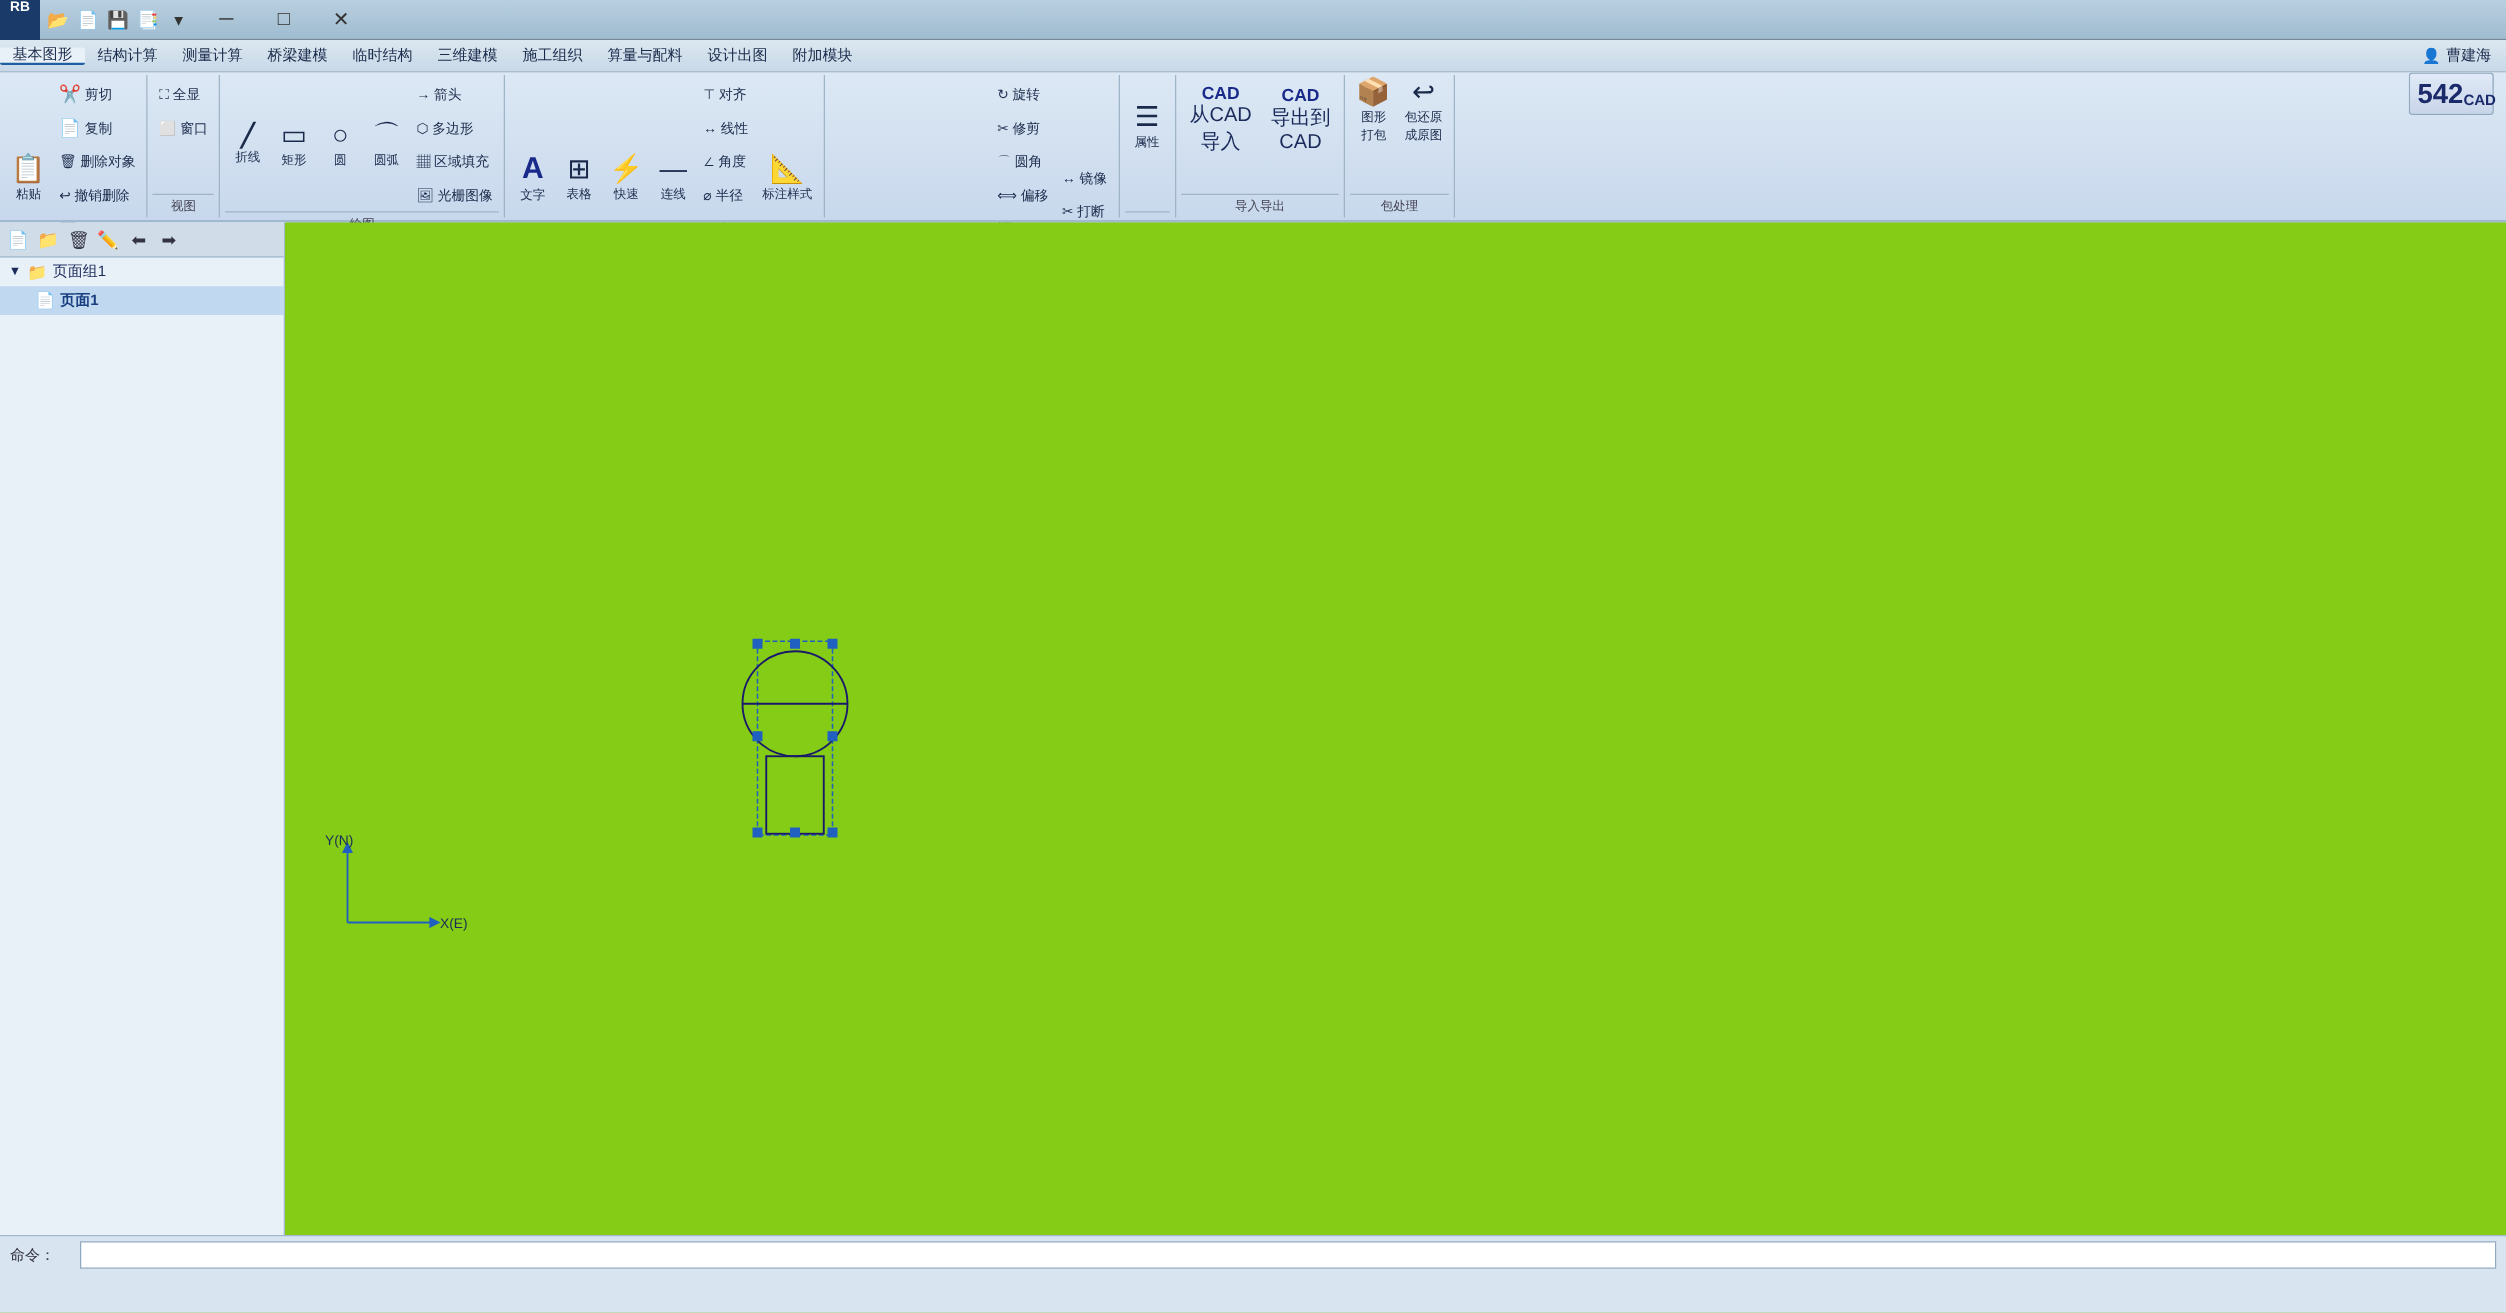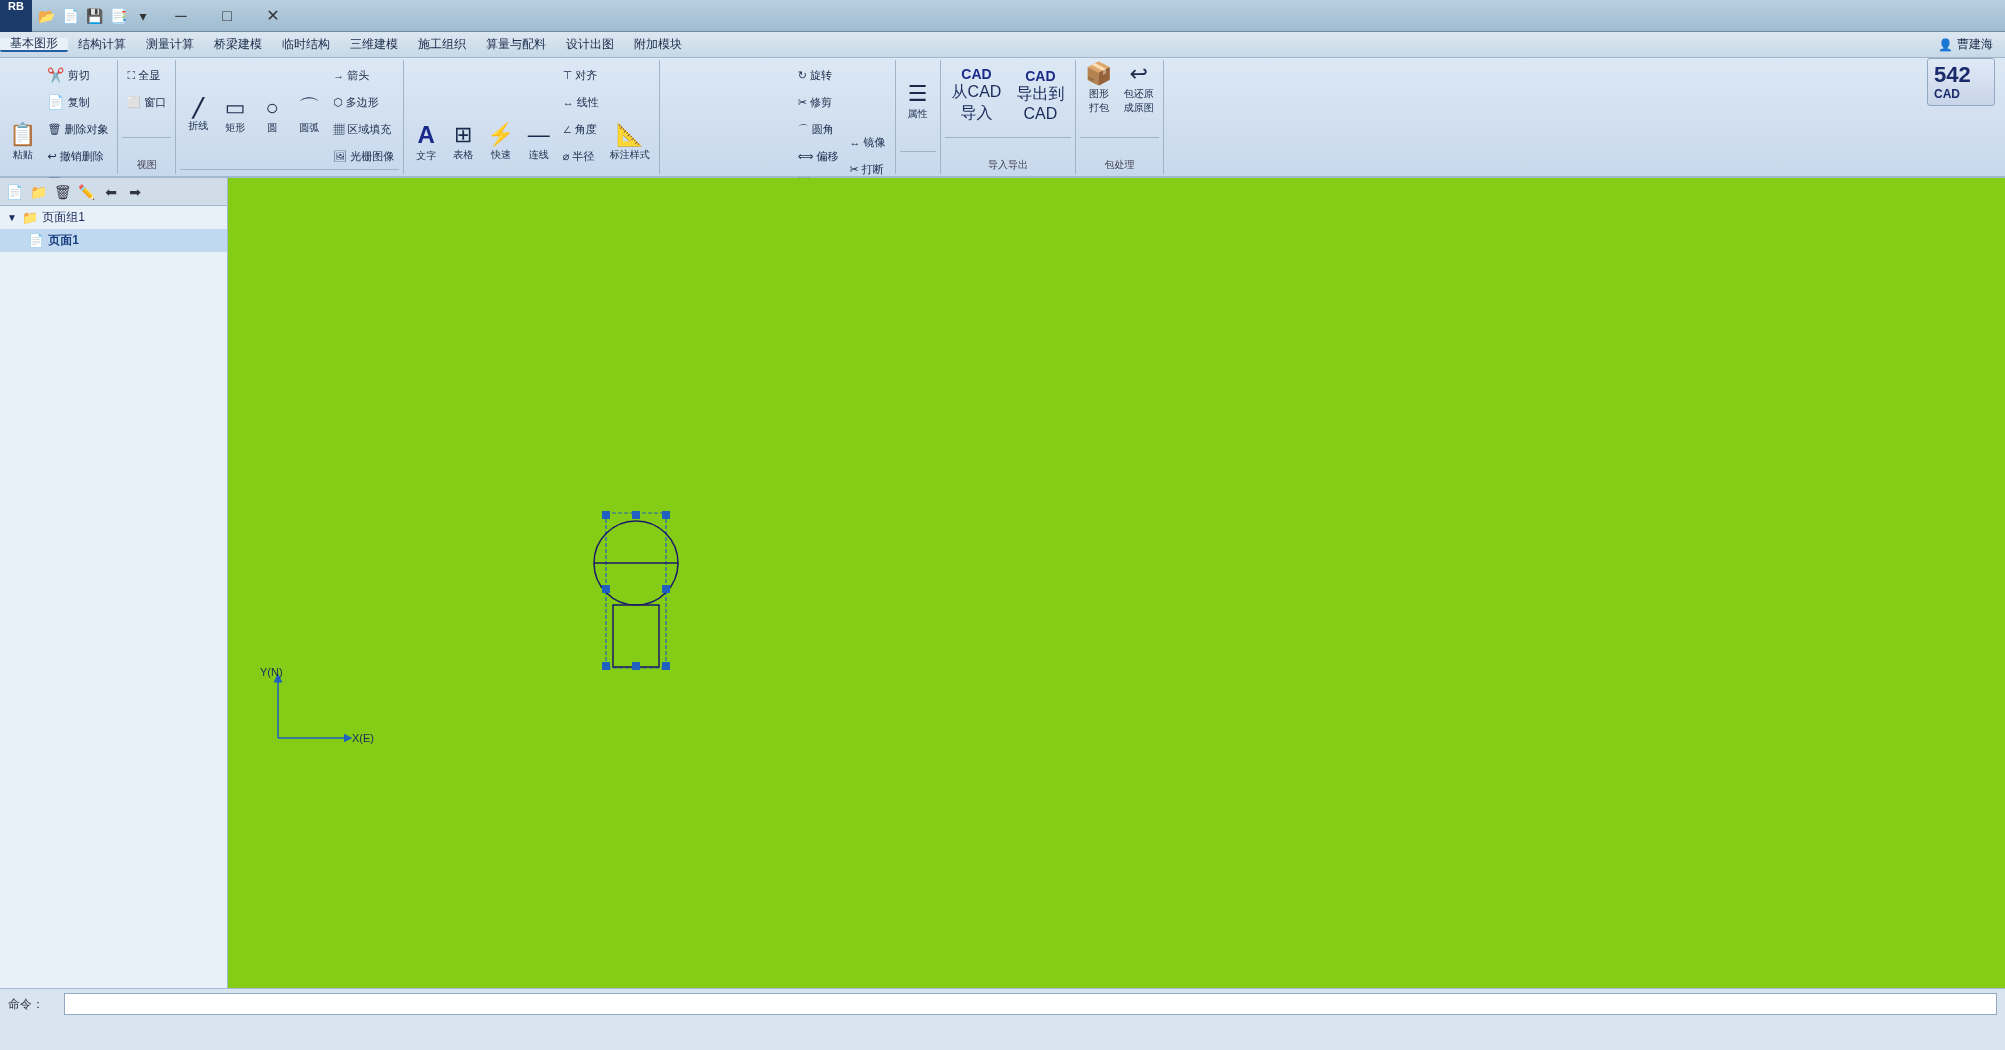--- a/index.html
+++ b/index.html
@@ -73,21 +73,21 @@
       display: flex; flex-direction: column; align-items: flex-start;
       border-right: 1px solid #a0b4c8; padding: 2px 4px;
       min-width: fit-content;
     }
     .toolbar-group-content {
       display: flex; flex-wrap: wrap; align-items: flex-start;
       flex: 1; gap: 1px;
     }
     .toolbar-group-label {
       text-align: center; font-size: 10px; color: #445; width: 100%;
-      margin-top: auto; padding-top: 20px; border-top: 1px solid #a0b4c8;
+      margin-top: auto; padding-top: 2px; border-top: 1px solid #a0b4c8;
     }
     .tb-btn {
       display: flex; flex-direction: column; align-items: center;
       justify-content: center; padding: 2px 4px; cursor: pointer;
       border-radius: 3px; border: 1px solid transparent;
       min-width: 36px; height: 54px;
       color: #1a2a4a;
     }
     .tb-btn .tb-icon { font-size: 22px; line-height: 1; }
     .tb-btn .tb-label { font-size: 10px; margin-top: 2px; text-align: center; white-space: nowrap; }
@@ -480,22 +480,22 @@
     flex-direction: column;
     align-items: center;
     gap: 4px;
   }
   .cad-badge {
     background: linear-gradient(to bottom, #e0eaf8, #c8d4e8);
     border: 1px solid #90a8c0;
     border-radius: 3px;
     width: 68px;
     display: flex;
-    flex-direction: column;
-    align-items: flex-start;
+    flex-direction: row;
+    align-items: flex-end;
     padding: 4px 6px;
     font-size: 11px;
     color: #334;
   }
   .cad-badge .big-num {
     font-size: 22px;
     font-weight: bold;
     color: #1a2a6a;
     line-height: 1.1;
   }

